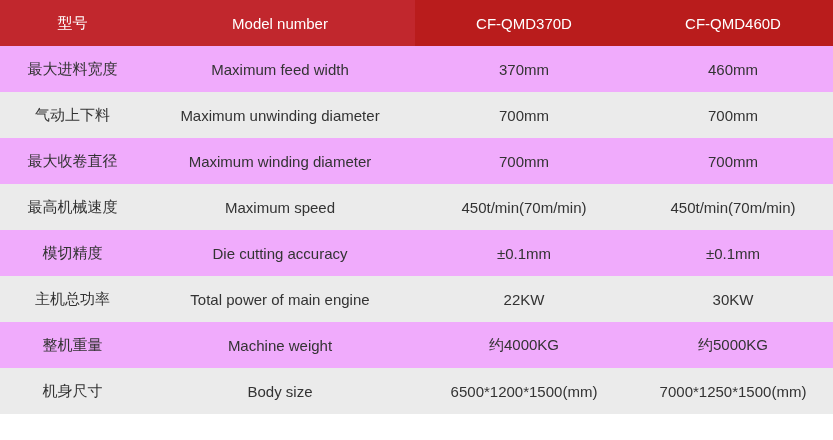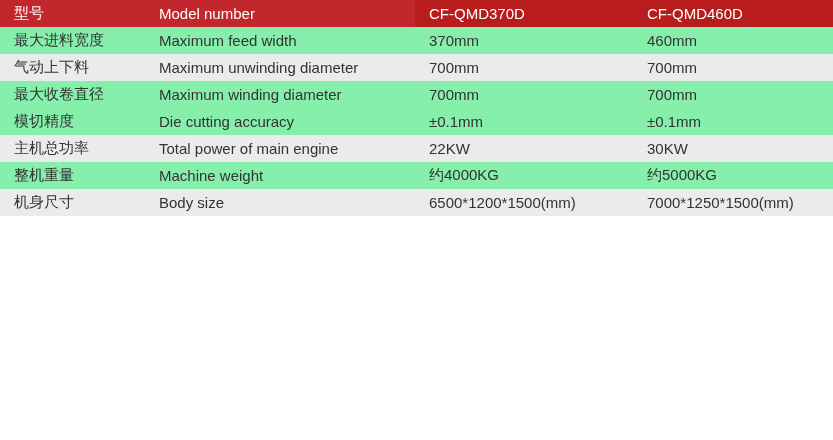--- a/index.html
+++ b/index.html
@@ -19,41 +19,41 @@
     table-layout: fixed;
   }
   .spec-table col.c0 { width: 145px; }
   .spec-table col.c1 { width: 270px; }
   .spec-table col.c2 { width: 218px; }
   .spec-table col.c3 { width: 200px; }
 
   .spec-table th,
   .spec-table td {
     padding: 0 14px;
-    height: 27px;
+    height: 46px;
     font-size: 15px;
     font-weight: normal;
-    text-align: left;
+    text-align: center;
     vertical-align: middle;
     white-space: nowrap;
     overflow: hidden;
   }
   thead th {
     color: #ffffff;
     font-size: 15px;
     height: 36px;
   }
   thead th.head-red {
     background: #c1272d;
   }
   thead th.head-dark {
     background: #b91c1c;
   }
   tbody tr.row-white td {
-    background: #86efac;
+    background: #f0abfc;
     color: #333333;
   }
   tbody tr.row-grey td {
     background: #ebebeb;
     color: #333333;
   }
   tbody td.cn {
     color: #222222;
   }
   tbody td.en {
@@ -93,20 +93,26 @@
       <td class="en">Maximum unwinding diameter</td>
       <td class="val">700mm</td>
       <td class="val">700mm</td>
     </tr>
     <tr class="row-white">
       <td class="cn">最大收卷直径</td>
       <td class="en">Maximum winding diameter</td>
       <td class="val">700mm</td>
       <td class="val">700mm</td>
     </tr>
+    <tr class="row-grey">
+      <td class="cn">最高机械速度</td>
+      <td class="en">Maximum speed</td>
+      <td class="val">450t/min(70m/min)</td>
+      <td class="val">450t/min(70m/min)</td>
+    </tr>
     <tr class="row-white">
       <td class="cn">模切精度</td>
       <td class="en">Die cutting accuracy</td>
       <td class="val">±0.1mm</td>
       <td class="val">±0.1mm</td>
     </tr>
     <tr class="row-grey">
       <td class="cn">主机总功率</td>
       <td class="en">Total power of main engine</td>
       <td class="val">22KW</td>

